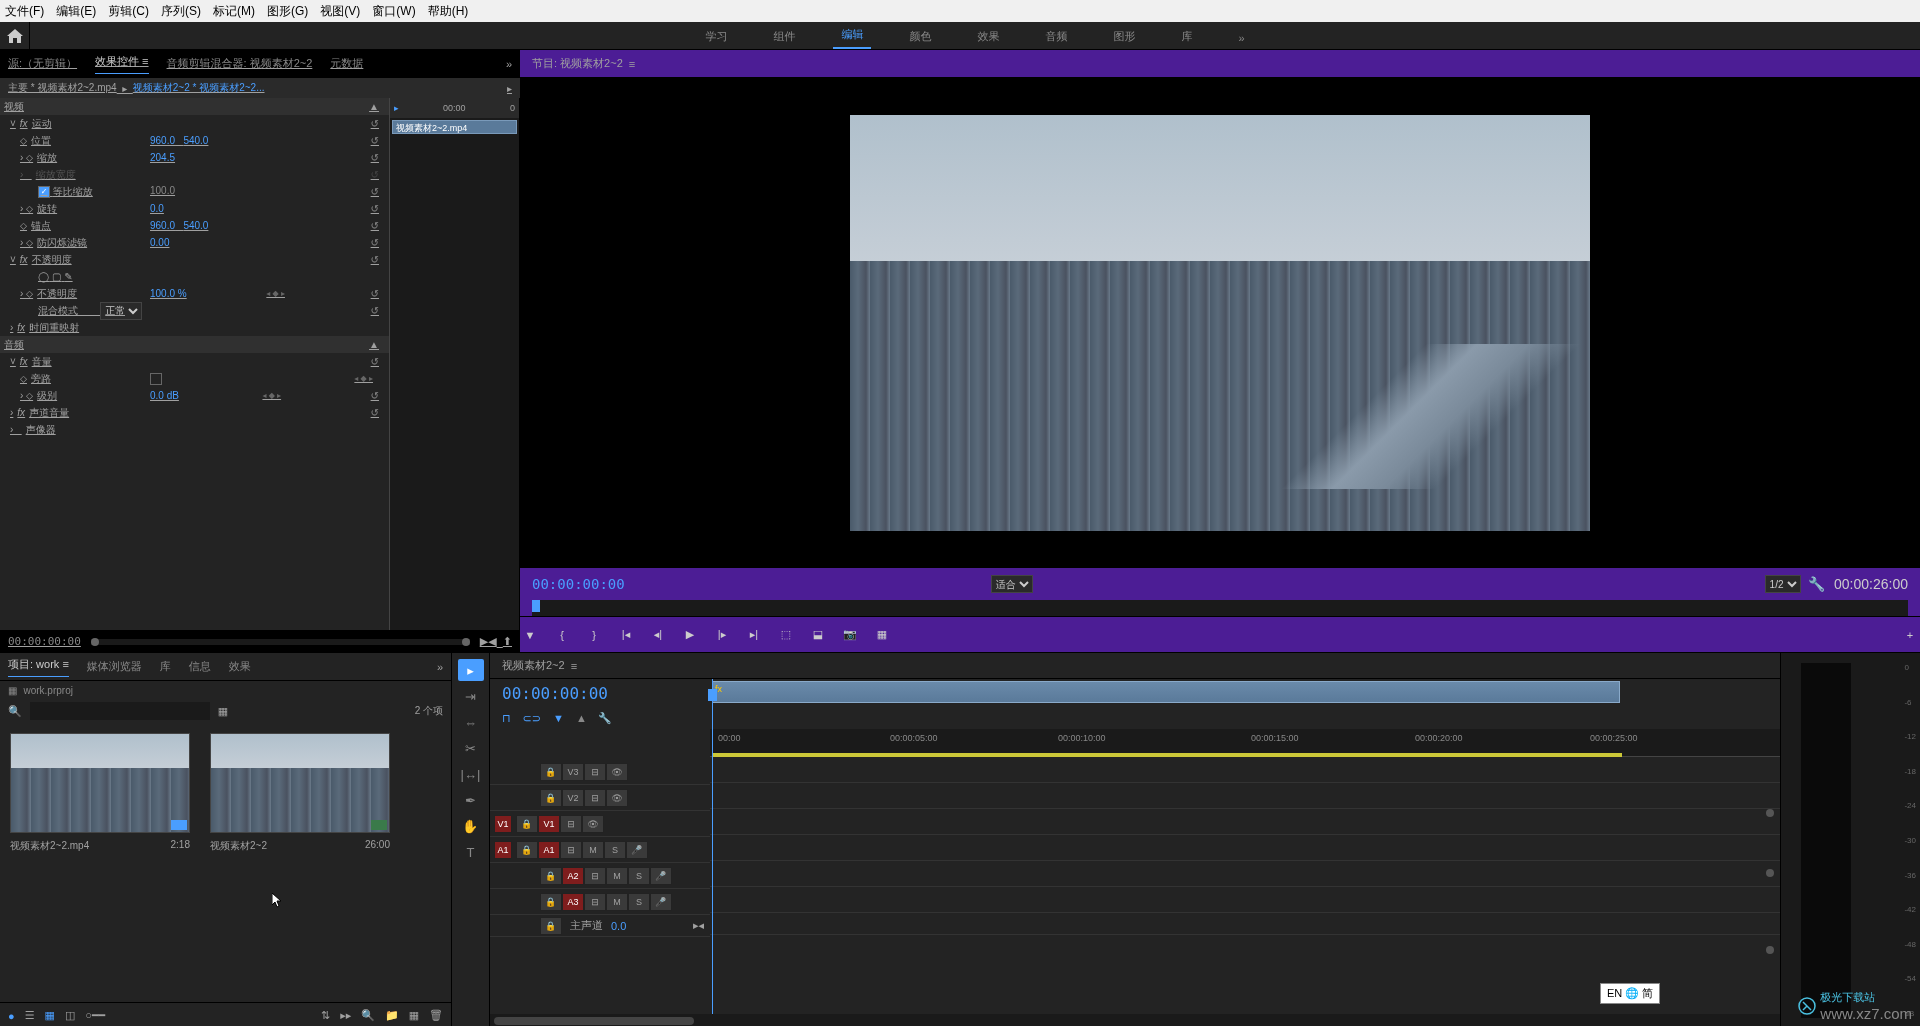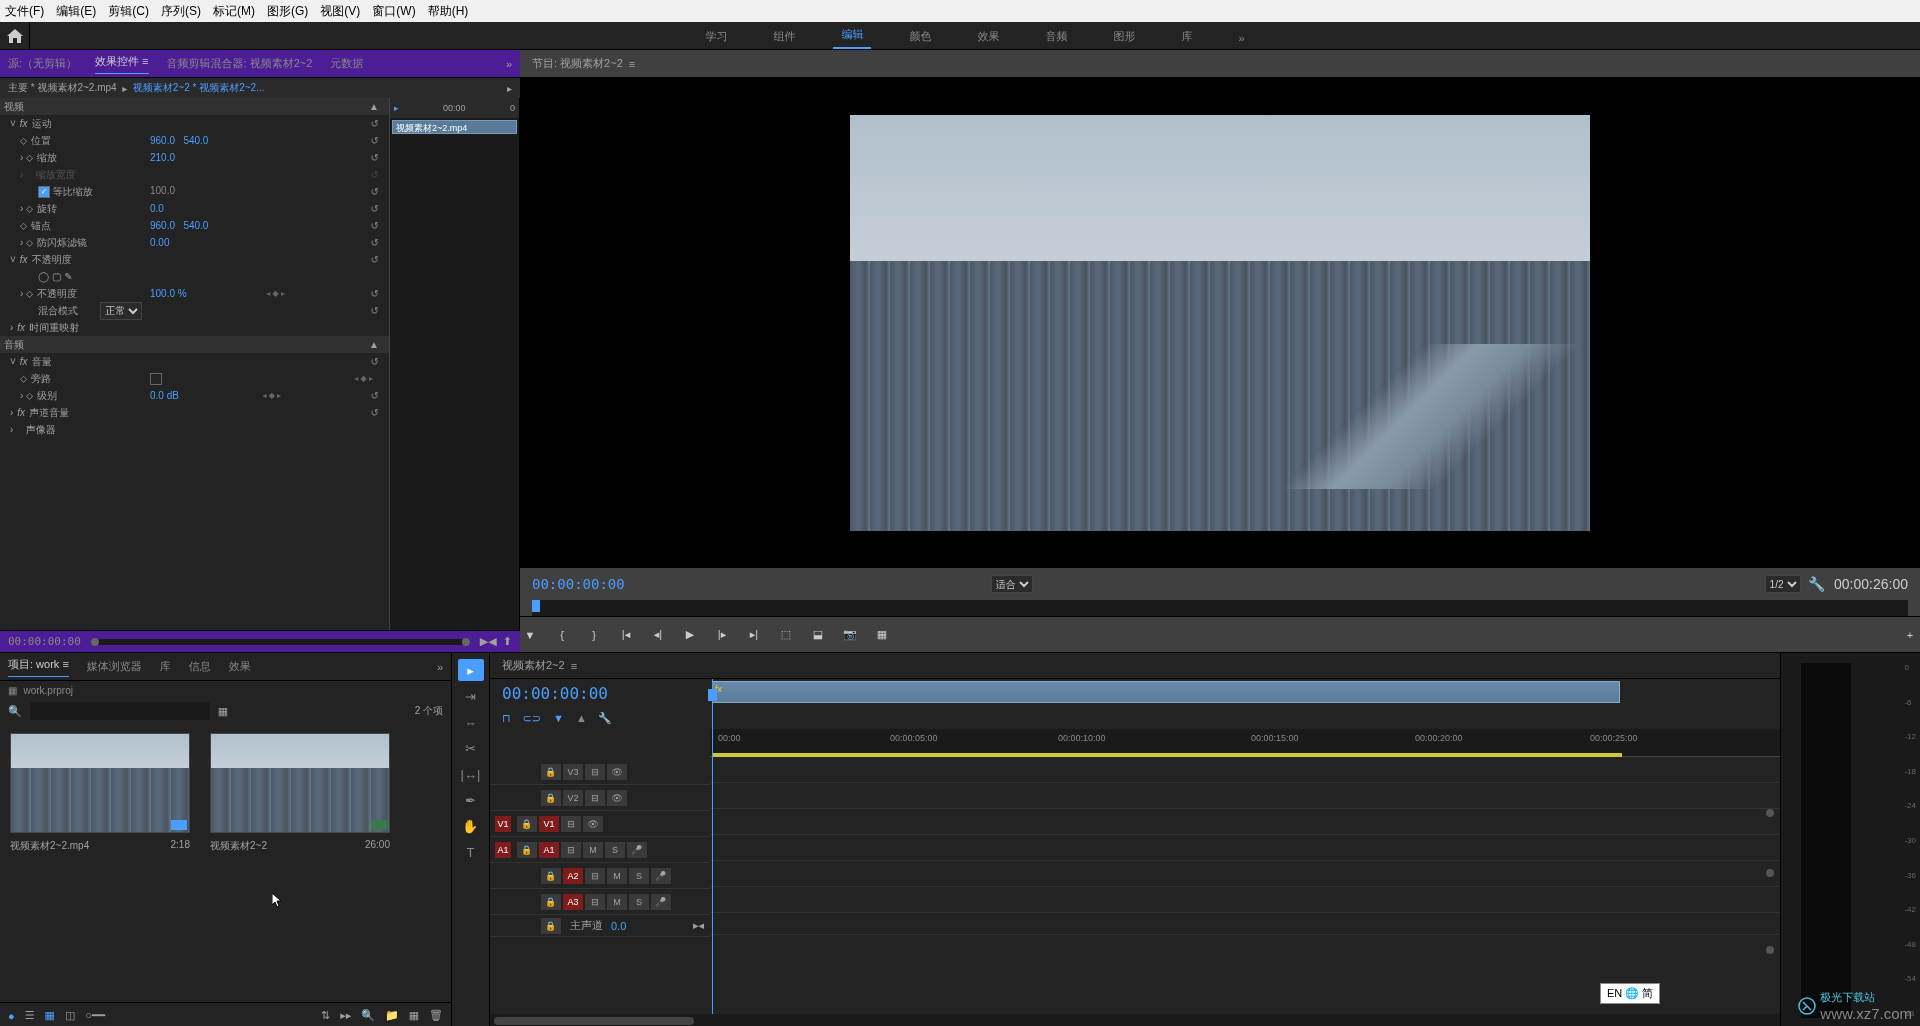--- a/index.html
+++ b/index.html
@@ -5,22 +5,22 @@
 * { margin: 0; padding: 0; box-sizing: border-box; font-family: "Microsoft YaHei", sans-serif; }
 body { background: #232323; color: #a0a0a0; font-size: 11px; overflow: hidden; width: 1920px; height: 1026px; }
 .menubar { background: #f0f0f0; height: 22px; display: flex; align-items: center; padding: 0 5px; gap: 12px; color: #000; font-size: 12px; }
 .menubar span { cursor: pointer; }
 .home-bar { background: #232323; height: 28px; display: flex; align-items: center; border-bottom: 1px solid #000; }
 .home-btn { width: 30px; height: 28px; display: flex; align-items: center; justify-content: center; border-right: 1px solid #000; }
 .workspace-tabs { flex: 1; display: flex; justify-content: center; gap: 30px; align-items: flex-end; height: 100%; }
 .ws-tab { padding: 5px 8px; color: #888; cursor: pointer; }
 .ws-tab.active { color: #4a9eff; border-bottom: 2px solid #4a9eff; }
 .main-layout { display: flex; height: 602px; }
-.left-panel { width: 520px; display: flex; flex-direction: column; background: #4c1d95; }
-.right-panel { flex: 1; display: flex; flex-direction: column; background: #404040; }
+.left-panel { width: 520px; display: flex; flex-direction: column; background: #000000; text-decoration: underline; }
+.right-panel { flex: 1; display: flex; flex-direction: column; background: #4c1d95; }
 .panel-tabs { display: flex; align-items: center; height: 28px; border-bottom: 1px solid #000; padding: 0 8px; gap: 18px; position: relative; }
 .panel-tab { color: #888; cursor: pointer; font-size: 11px; }
 .panel-tab.active { color: #ccc; border-bottom: 1px solid #4a9eff; padding-bottom: 4px; }
 .panel-menu { position: absolute; right: 8px; }
 .source-header { height: 20px; display: flex; align-items: center; padding: 0 8px; background: #2a2a2a; font-size: 10px; }
 .source-header .blue { color: #4a9eff; }
 .effect-controls { flex: 1; overflow-y: auto; background: #232323; position: relative; border-right: 1px solid #000;}
 .ec-row { display: flex; align-items: center; height: 17px; padding: 0 10px; font-size: 10px; }
 .ec-row .label { flex: 0 0 130px; display: flex; align-items: center; gap: 4px; }
 .ec-row .val { color: #4a9eff; }
@@ -152,21 +152,21 @@
             <span>视频</span>
             <span style="margin-left:auto">▲</span>
           </div>
         <div class="ec-row">
             <span class="label">˅ <i>fx</i> <span>运动</span></span>
             <span class="reset">↺</span>
           </div>
         <div class="ec-row ec-indent"><span class="label">⬦ <span>位置</span></span><span class="val">960.0</span>&nbsp;&nbsp;&nbsp;<span class="val">540.0</span><span class="reset">↺</span></div>
         <div class="ec-row ec-indent">
             <span class="label">› ⬦ <span>缩放</span></span>
-            <span class="val">210.0</span>
+            <span class="val">204.5</span>
             <span class="reset">↺</span>
           </div>
         <div class="ec-row ec-indent">
             <span class="label" style="color:#555">› &nbsp;&nbsp;<span>缩放宽度</span></span>
             <span class="val grey">100.0</span>
             <span class="reset" style="color:#444">↺</span>
           </div>
         <div class="ec-row ec-indent2"><span class="chk on">✓</span>&nbsp;<span>等比缩放</span><span class="reset">↺</span></div>
         <div class="ec-row ec-indent">
             <span class="label">› ⬦ <span>旋转</span></span>

